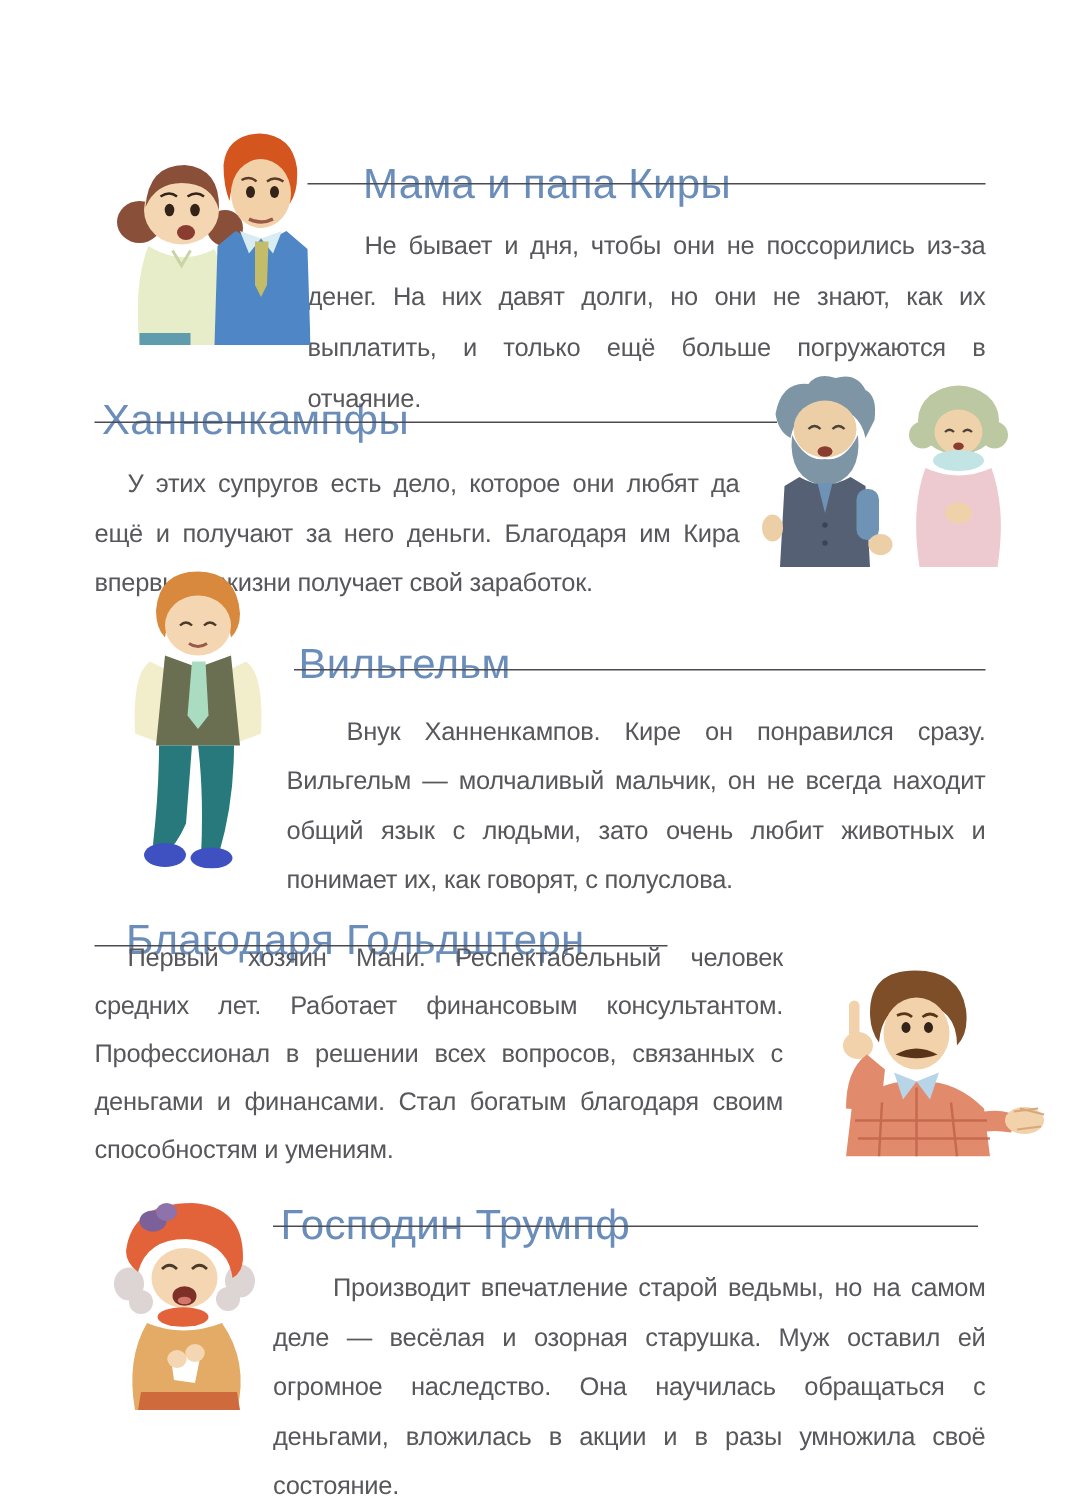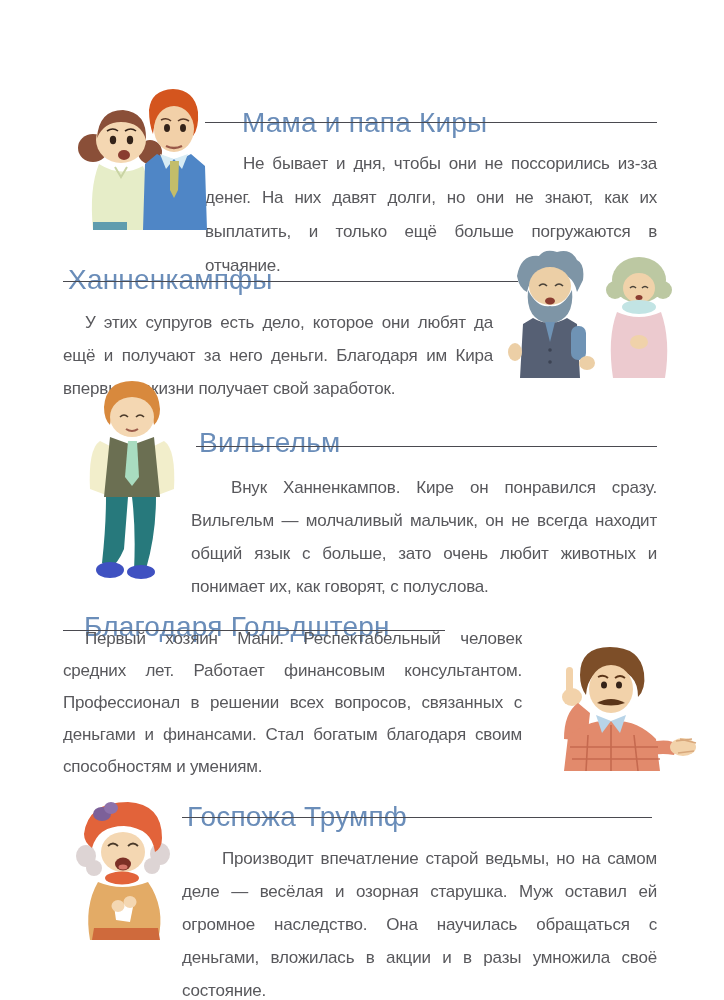--- a/index.html
+++ b/index.html
@@ -130,21 +130,21 @@
         <path d="M44,60 L66,68 L88,60 L94,120 L38,120 Z" fill="#6b6f52"></path>
         <polygon points="62,64 71,64 73,100 66,109 59,100" fill="#a9dcc0"></polygon>
         <path d="M40,120 L62,120 L58,172 Q52,186 44,192 L36,186 Q40,150 40,120 Z" fill="#27797c"></path>
         <path d="M66,120 L90,120 Q90,158 80,192 L68,194 Q70,152 66,120 Z" fill="#27797c"></path>
         <ellipse cx="44" cy="193" rx="14" ry="8" fill="#3f51c1"></ellipse>
         <ellipse cx="75" cy="195" rx="14" ry="7" fill="#3f51c1"></ellipse>
       </g>
     </svg>
     <h2 id="h3" class="heading">Вильгельм</h2>
     <div id="r3" class="rule"></div>
-    <p id="p3" class="para">Внук Ханненкампов. Кире он понравился сразу. Вильгельм — молчаливый мальчик, он не всегда находит общий язык с больше, зато очень любит животных и понимает их, как говорят, с полуслова.</p>
+    <p id="p3" class="para">Внук Ханненкампов. Кире он понравился сразу. Вильгельм — молчаливый мальчик, он не всегда находит общий язык с людьми, зато очень любит животных и понимает их, как говорят, с полуслова.</p>
   </section>
 
   <section class="s4">
     <h2 id="h4" class="heading">Благодаря Гольдштерн</h2>
     <div id="r4" class="rule"></div>
     <p id="p4" class="para">Первый хозяин Мани. Респектабельный человек средних лет. Работает финансовым консультантом. Профессионал в решении всех вопросов, связанных с деньгами и финансами. Стал богатым благодаря своим способностям и умениям.</p>
     <svg id="i4" class="illo" width="176" height="128" viewBox="0 0 176 128">
       <g>
 
         <rect x="40" y="24" width="7" height="26" rx="3.5" fill="#f2d2aa"></rect>
@@ -193,18 +193,18 @@
         <ellipse cx="65" cy="70" rx="8" ry="6.5" fill="#7c3026"></ellipse>
         <ellipse cx="65" cy="73" rx="4.5" ry="2.5" fill="#d4766a"></ellipse>
         <ellipse cx="64" cy="84" rx="17" ry="6.5" fill="#e2633a"></ellipse>
         <path d="M40,88 Q26,112 32,146 L100,146 Q108,114 90,88 Q64,98 40,88 Z" fill="#e3ab66"></path>
         <path d="M36,134 L100,134 L102,146 L34,146 Z" fill="#cf6a3c"></path>
         <polygon points="56,112 76,108 72,128 58,126" fill="#ffffff"></polygon>
         <ellipse cx="60" cy="112" rx="6.5" ry="6" fill="#f4d7b2"></ellipse>
         <ellipse cx="72" cy="108" rx="6.5" ry="6" fill="#f4d7b2"></ellipse>
       </g>
     </svg>
-    <h2 id="h5" class="heading">Госпожа Трумпф</h2>
+    <h2 id="h5" class="heading">Господин Трумпф</h2>
     <div id="r5" class="rule"></div>
     <p id="p5" class="para">Производит впечатление старой ведьмы, но на самом деле — весёлая и озорная старушка. Муж оставил ей огромное наследство. Она научилась обращаться с деньгами, вложилась в акции и в разы умножила своё состояние.</p>
   </section>
 
 </div>
 
 </body></html>

